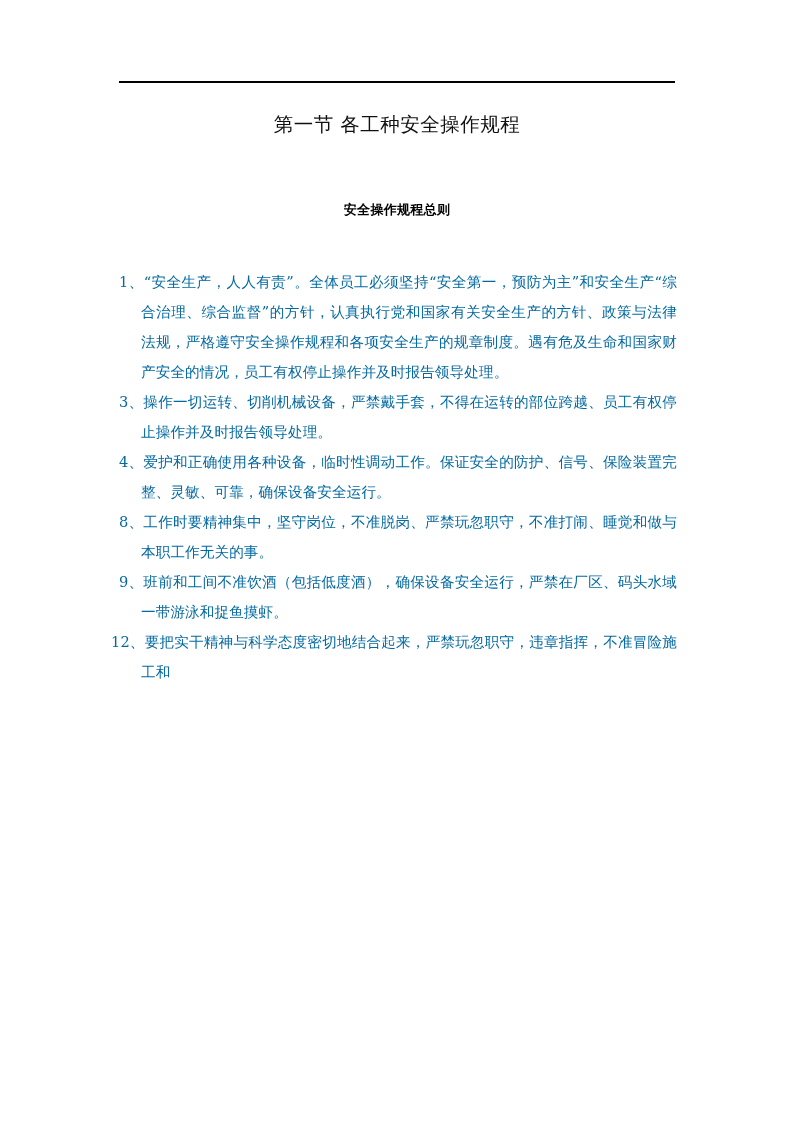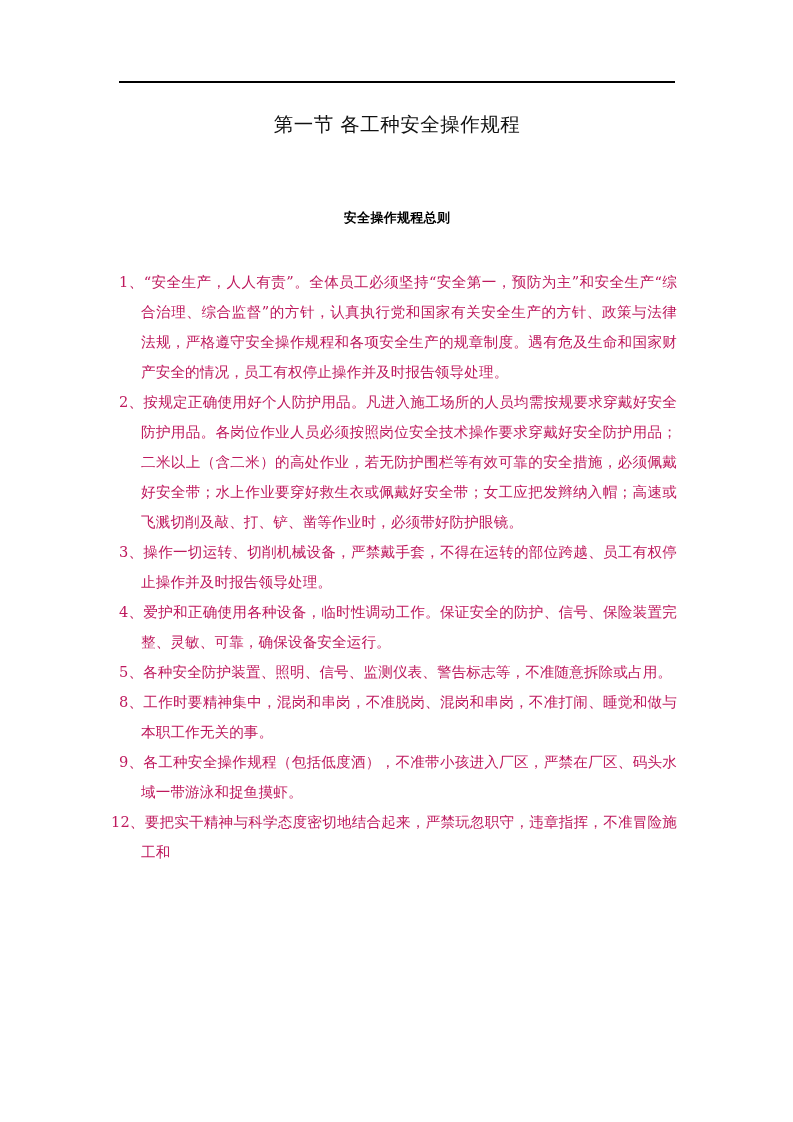--- a/index.html
+++ b/index.html
@@ -41,21 +41,21 @@
     font-family: "DejaVu Serif", "Liberation Serif", serif;
     font-size: 19.5px;
     line-height: 30px;
     letter-spacing: 0.5px;
     color: #111111;
     white-space: nowrap;
   }
   .doc-subtitle {
     position: absolute;
     left: 119px;
-    top: 196px;
+    top: 188px;
     width: 556px;
     text-align: center;
     font-family: "DejaVu Sans", "Liberation Sans", sans-serif;
     font-size: 13px;
     font-weight: bold;
     line-height: 20px;
     letter-spacing: 0.3px;
     color: #000000;
     white-space: nowrap;
   }
@@ -71,21 +71,21 @@
   }
   .item {
     position: relative;
     font-size: 14.6px;
     line-height: 30px;
     text-align: justify;
     text-justify: inter-ideograph;
     padding-left: 22px;
     text-indent: -22px;
     margin: 0 0 0 0;
-    color: #be185d;
+    color: #0369a1;
     letter-spacing: 0.1px;
   }
   .item .marker {
     white-space: nowrap;
   }
   .item.wide {
     padding-left: 22px;
     text-indent: -30px;
   }
 </style>
@@ -98,35 +98,29 @@
 
   <div class="doc-title">第一节 各工种安全操作规程</div>
 
   <div class="doc-subtitle">安全操作规程总则</div>
 
   <ol class="body-list">
     <li class="item">
       <span class="marker">1、</span><span>“安全生产，人人有责”。全体员工必须坚持“安全第一，预防为主”和安全生产“综合治理、综合监督”的方针，认真执行党和国家有关安全生产的方针、政策与法律法规，严格遵守安全操作规程和各项安全生产的规章制度。遇有危及生命和国家财产安全的情况，员工有权停止操作并及时报告领导处理。</span>
     </li>
     <li class="item">
-      <span class="marker">2、</span><span>按规定正确使用好个人防护用品。凡进入施工场所的人员均需按规要求穿戴好安全防护用品。各岗位作业人员必须按照岗位安全技术操作要求穿戴好安全防护用品；二米以上（含二米）的高处作业，若无防护围栏等有效可靠的安全措施，必须佩戴好安全带；水上作业要穿好救生衣或佩戴好安全带；女工应把发辫纳入帽；高速或飞溅切削及敲、打、铲、凿等作业时，必须带好防护眼镜。</span>
-    </li>
-    <li class="item">
       <span class="marker">3、</span><span>操作一切运转、切削机械设备，严禁戴手套，不得在运转的部位跨越、员工有权停止操作并及时报告领导处理。</span>
     </li>
     <li class="item">
       <span class="marker">4、</span><span>爱护和正确使用各种设备，临时性调动工作。保证安全的防护、信号、保险装置完整、灵敏、可靠，确保设备安全运行。</span>
     </li>
     <li class="item">
-      <span class="marker">5、</span><span>各种安全防护装置、照明、信号、监测仪表、警告标志等，不准随意拆除或占用。</span>
+      <span class="marker">8、</span><span>工作时要精神集中，坚守岗位，不准脱岗、严禁玩忽职守，不准打闹、睡觉和做与本职工作无关的事。</span>
     </li>
     <li class="item">
-      <span class="marker">8、</span><span>工作时要精神集中，混岗和串岗，不准脱岗、混岗和串岗，不准打闹、睡觉和做与本职工作无关的事。</span>
-    </li>
-    <li class="item">
-      <span class="marker">9、</span><span>各工种安全操作规程（包括低度酒），不准带小孩进入厂区，严禁在厂区、码头水域一带游泳和捉鱼摸虾。</span>
+      <span class="marker">9、</span><span>班前和工间不准饮酒（包括低度酒），确保设备安全运行，严禁在厂区、码头水域一带游泳和捉鱼摸虾。</span>
     </li>
     <li class="item wide">
       <span class="marker">12、</span><span>要把实干精神与科学态度密切地结合起来，严禁玩忽职守，违章指挥，不准冒险施工和</span>
     </li>
   </ol>
 
 </div>
 
 </body></html>

